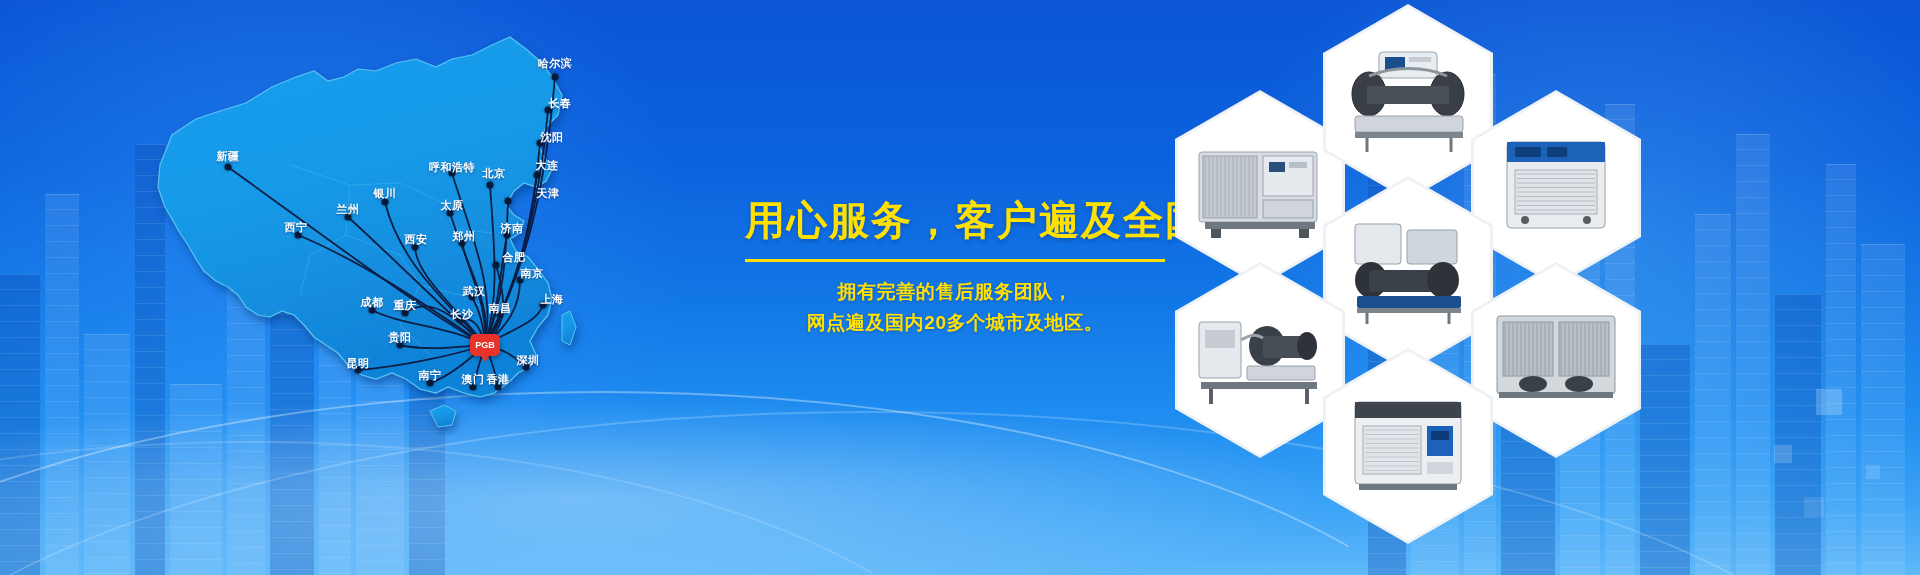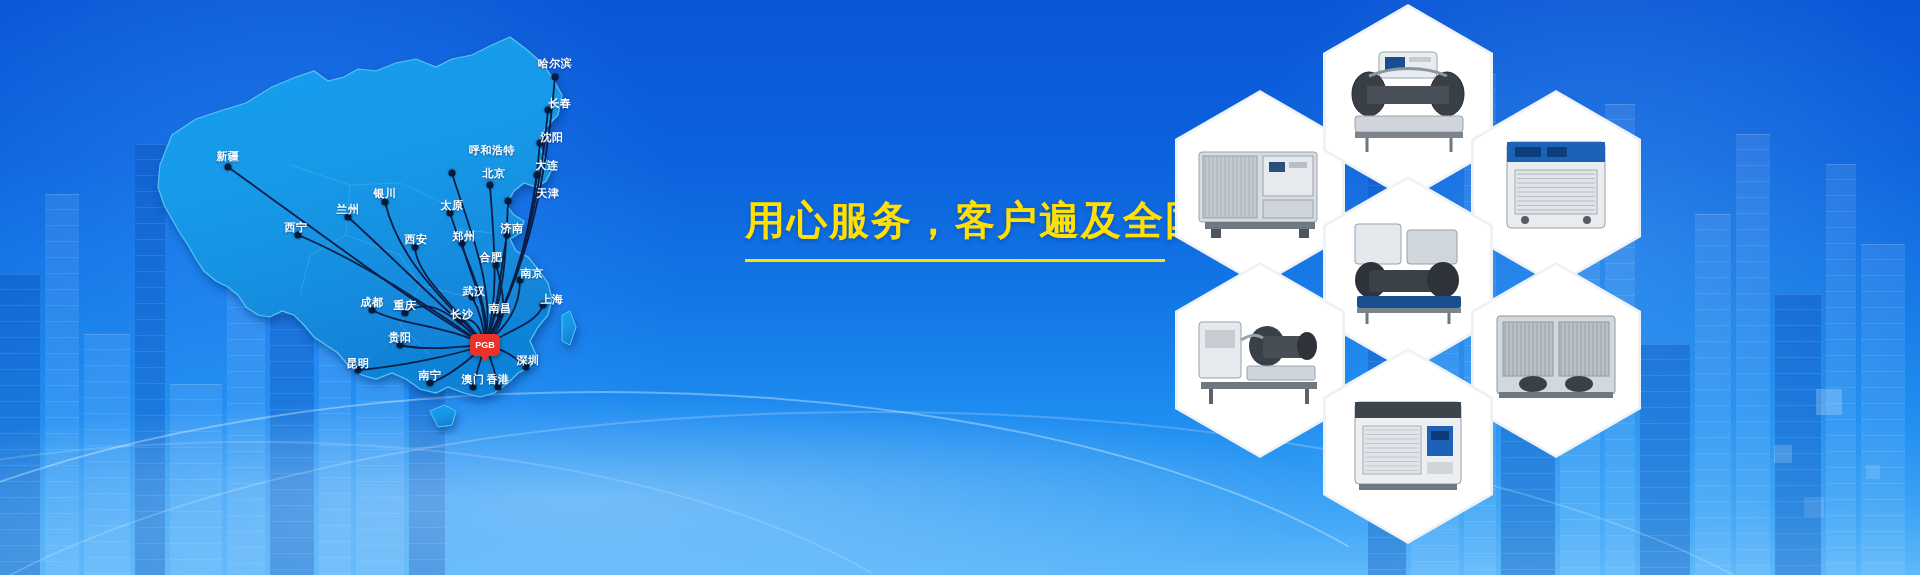--- a/index.html
+++ b/index.html
@@ -670,39 +670,39 @@
         <div class="citylabel" style="left: 460px; top: 88px;">长春</div>
         <div class="citydot" style="left: 440px; top: 128px;"></div>
         <div class="citylabel" style="left: 452px; top: 122px;">沈阳</div>
         <div class="citydot" style="left: 437px; top: 160px;"></div>
         <div class="citylabel" style="left: 447px; top: 150px;">大连</div>
         <div class="citydot" style="left: 390px; top: 170px;"></div>
         <div class="citylabel" style="left: 394px; top: 158px;">北京</div>
         <div class="citydot" style="left: 408px; top: 186px;"></div>
         <div class="citylabel" style="left: 448px; top: 178px;">天津</div>
         <div class="citydot" style="left: 352px; top: 158px;"></div>
-        <div class="citylabel" style="left: 352px; top: 135px; margin-left: 40px;">呼和浩特</div>
+        <div class="citylabel" style="left: 352px; top: 152px;">呼和浩特</div>
         <div class="citydot" style="left: 285px; top: 187px;"></div>
         <div class="citylabel" style="left: 285px; top: 178px;">银川</div>
         <div class="citydot" style="left: 350px; top: 198px;"></div>
         <div class="citylabel" style="left: 352px; top: 190px;">太原</div>
         <div class="citydot" style="left: 407px; top: 220px;"></div>
         <div class="citylabel" style="left: 412px; top: 213px;">济南</div>
         <div class="citydot" style="left: 362px; top: 228px;"></div>
         <div class="citylabel" style="left: 364px; top: 221px;">郑州</div>
         <div class="citydot" style="left: 315px; top: 232px;"></div>
         <div class="citylabel" style="left: 316px; top: 224px;">西安</div>
         <div class="citydot" style="left: 248px; top: 202px;"></div>
         <div class="citylabel" style="left: 248px; top: 194px;">兰州</div>
         <div class="citydot" style="left: 128px; top: 152px;"></div>
         <div class="citylabel" style="left: 128px; top: 141px;">新疆</div>
         <div class="citydot" style="left: 198px; top: 220px;"></div>
         <div class="citylabel" style="left: 196px; top: 212px;">西宁</div>
         <div class="citydot" style="left: 396px; top: 250px;"></div>
-        <div class="citylabel" style="left: 391px; top: 242px; text-align: center;">合肥</div>
+        <div class="citylabel" style="left: 414px; top: 242px; text-align: center;">合肥</div>
         <div class="citydot" style="left: 420px; top: 265px;"></div>
         <div class="citylabel" style="left: 432px; top: 258px;">南京</div>
         <div class="citydot" style="left: 443px; top: 290px;"></div>
         <div class="citylabel" style="left: 452px; top: 284px;">上海</div>
         <div class="citydot" style="left: 372px; top: 282px;"></div>
         <div class="citylabel" style="left: 374px; top: 276px;">武汉</div>
         <div class="citydot" style="left: 360px; top: 305px;"></div>
         <div class="citylabel" style="left: 362px; top: 299px;">长沙</div>
         <div class="citydot" style="left: 305px; top: 298px;"></div>
         <div class="citylabel" style="left: 305px; top: 290px;">重庆</div>
@@ -725,20 +725,22 @@
       </div>
 
     <div class="hubdot" id="hub" style="left: 385px; top: 330px;">
       <div class="pin">PGB</div>
     </div>
   </div>
 
   <div id="textblock">
     <div class="headline">用心服务，客户遍及全国</div>
     <div class="rule"></div>
+    <div class="subline">拥有完善的售后服务团队，</div>
+    <div class="subline">网点遍及国内20多个城市及地区。</div>
   </div>
 
   <div id="hexes">
       <div class="hex" style="left: 0px; top: 96px;">
         <div class="hexin">
           <svg width="150" height="120" viewBox="0 0 150 120">
       <rect x="14" y="24" width="118" height="70" rx="3" fill="#d9dde1" stroke="#9aa3ab"></rect>
       <rect x="18" y="28" width="54" height="62" fill="#c3c9cf" stroke="#98a1a8"></rect>
       <g stroke="#a8b0b7">
               <line x1="20" y1="29" x2="20" y2="89"></line>

